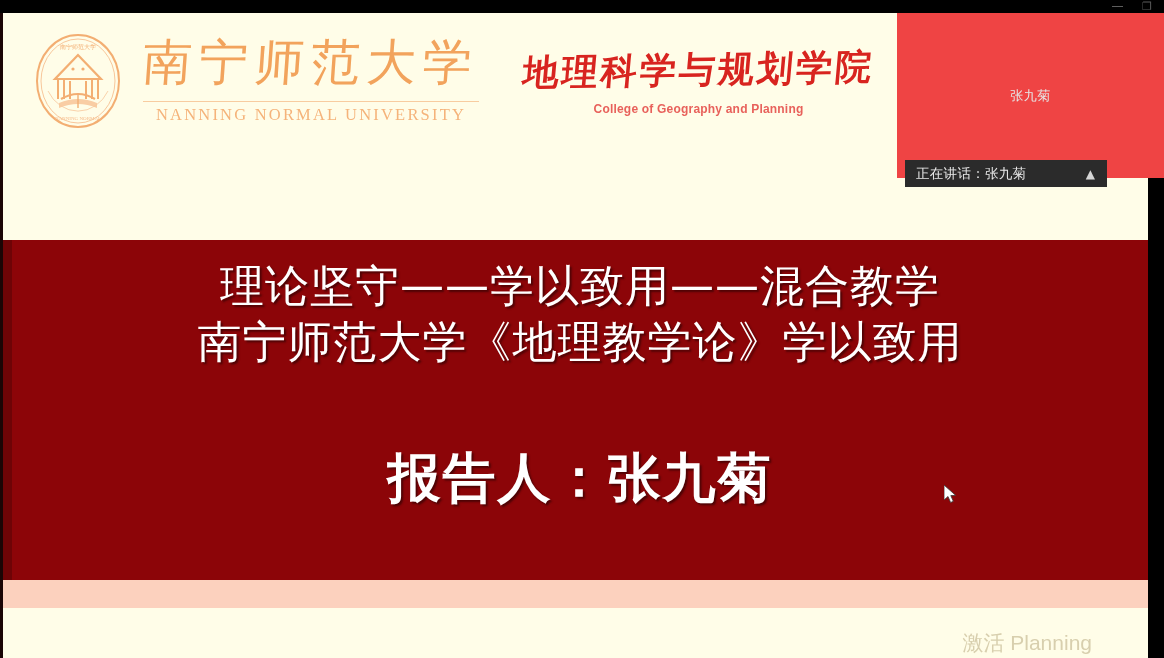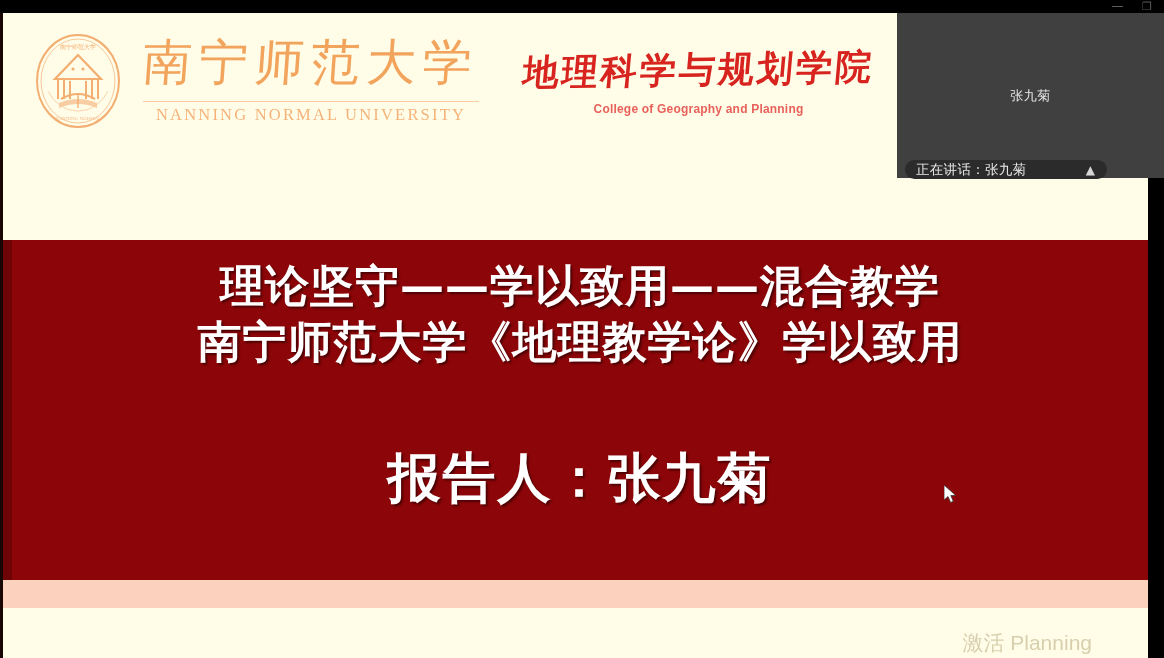--- a/index.html
+++ b/index.html
@@ -126,21 +126,21 @@
   .title-inner {
     position: absolute;
     left: 0; right: 0;
     top: 18px;
     text-align: center;
     padding: 0 40px;
   }
   .title-line {
     font-family: "DejaVu Sans", "Liberation Sans", sans-serif;
     color: #FFFFFF;
-    font-weight: bold;
+    font-weight: normal;
     font-size: 44px;
     line-height: 1.28;
     letter-spacing: 1px;
     white-space: nowrap;
     text-shadow: 2px 2px 2px rgba(0,0,0,0.45);
   }
   .presenter-line {
     font-family: "DejaVu Sans", "Liberation Sans", sans-serif;
     color: #FFFFFF;
     font-weight: bold;
@@ -183,21 +183,21 @@
   .watermark .wm-main { font-size: 21px; line-height: 26px; white-space: nowrap; }
   .watermark .wm-sub  { font-size: 13px; line-height: 16px; white-space: nowrap; opacity:.85; }
 
   
   #video-tile {
     position: absolute;
     left: 897px;
     top: 13px;
     width: 267px;
     height: 165px;
-    background: #404040;
+    background: #ef4444;
   }
   
   #right-gutter {
     position: absolute;
     left: 1148px;
     top: 0;
     width: 16px;
     height: 658px;
     background: #000000;
   }
@@ -225,23 +225,23 @@
     font-size: 13px;
     font-family: "DejaVu Sans", "Liberation Sans", sans-serif;
     letter-spacing: 0.5px;
   }
 
   .speaking-bar {
     position: absolute;
     left: 8px;
     top: 147px;
     width: 202px;
-    height: 19px;
+    height: 27px;
     background: #2B2B2B;
-    border-radius: 10px;
+    border-radius: 0;
     display: flex;
     align-items: center;
     justify-content: space-between;
     padding: 0 12px 0 11px;
   }
   .speaking-text {
     color: #E9E9E9;
     font-size: 13.5px;
     font-family: "DejaVu Sans", "Liberation Sans", sans-serif;
     white-space: nowrap;

